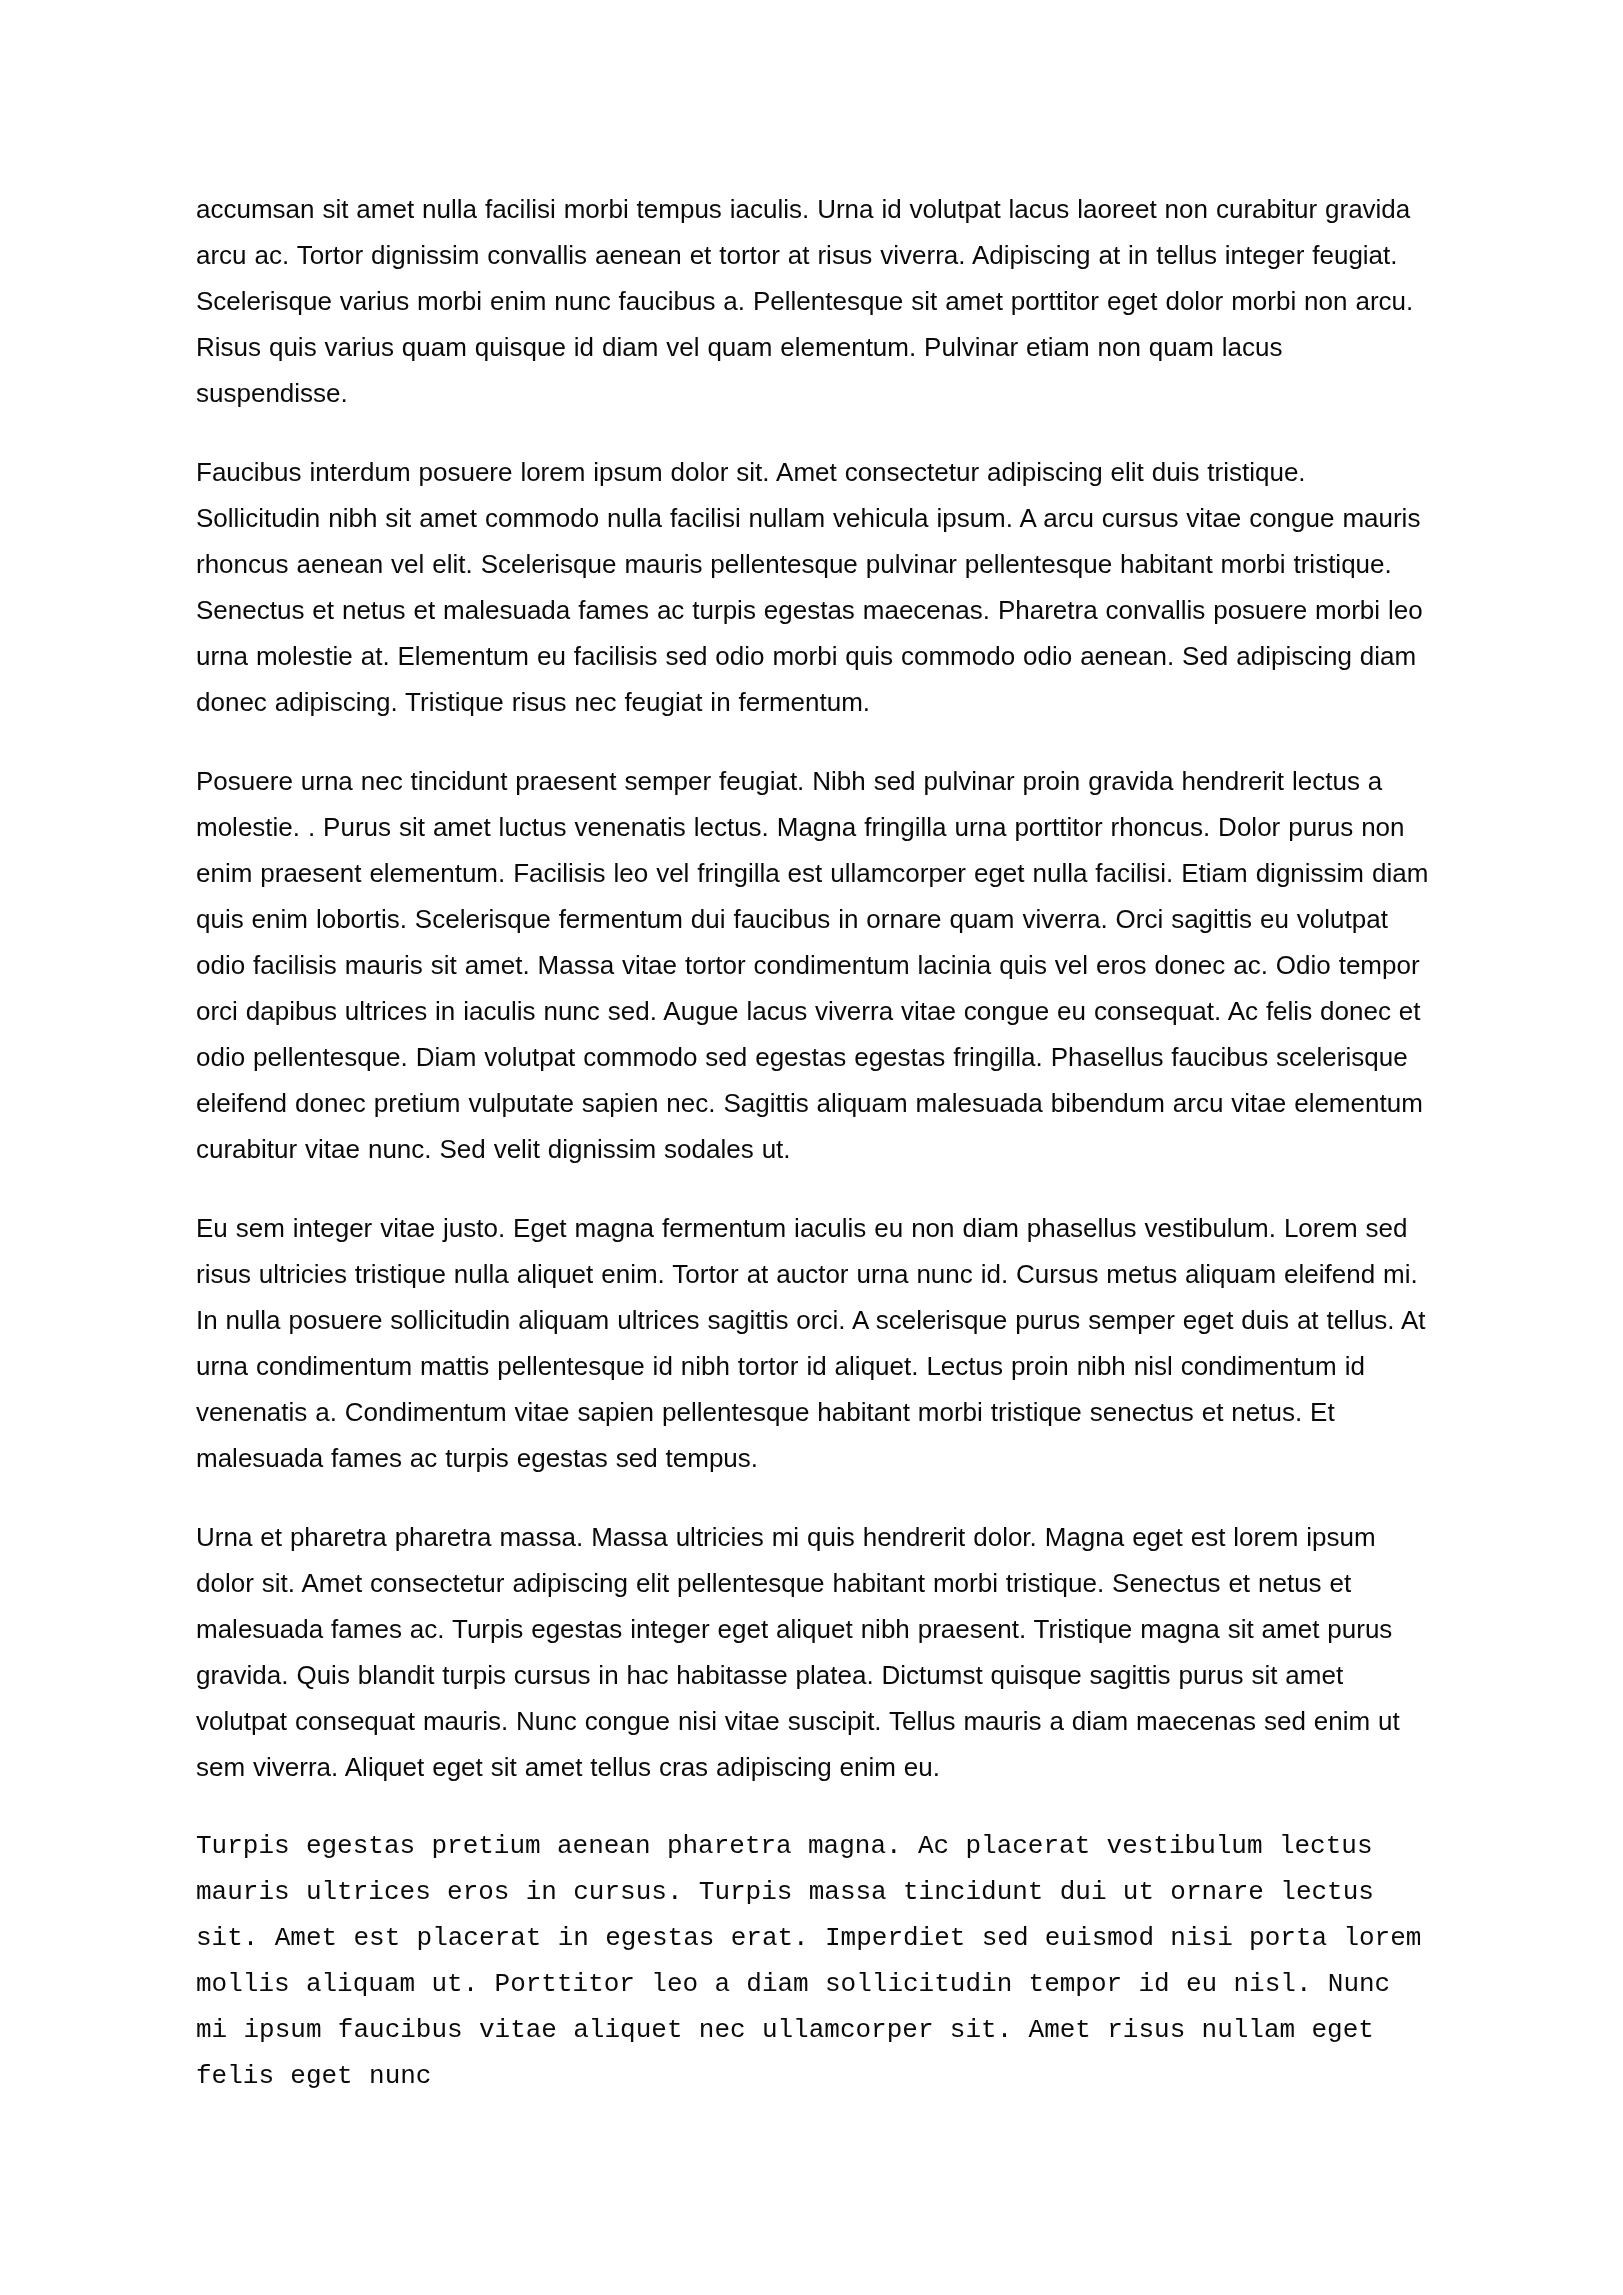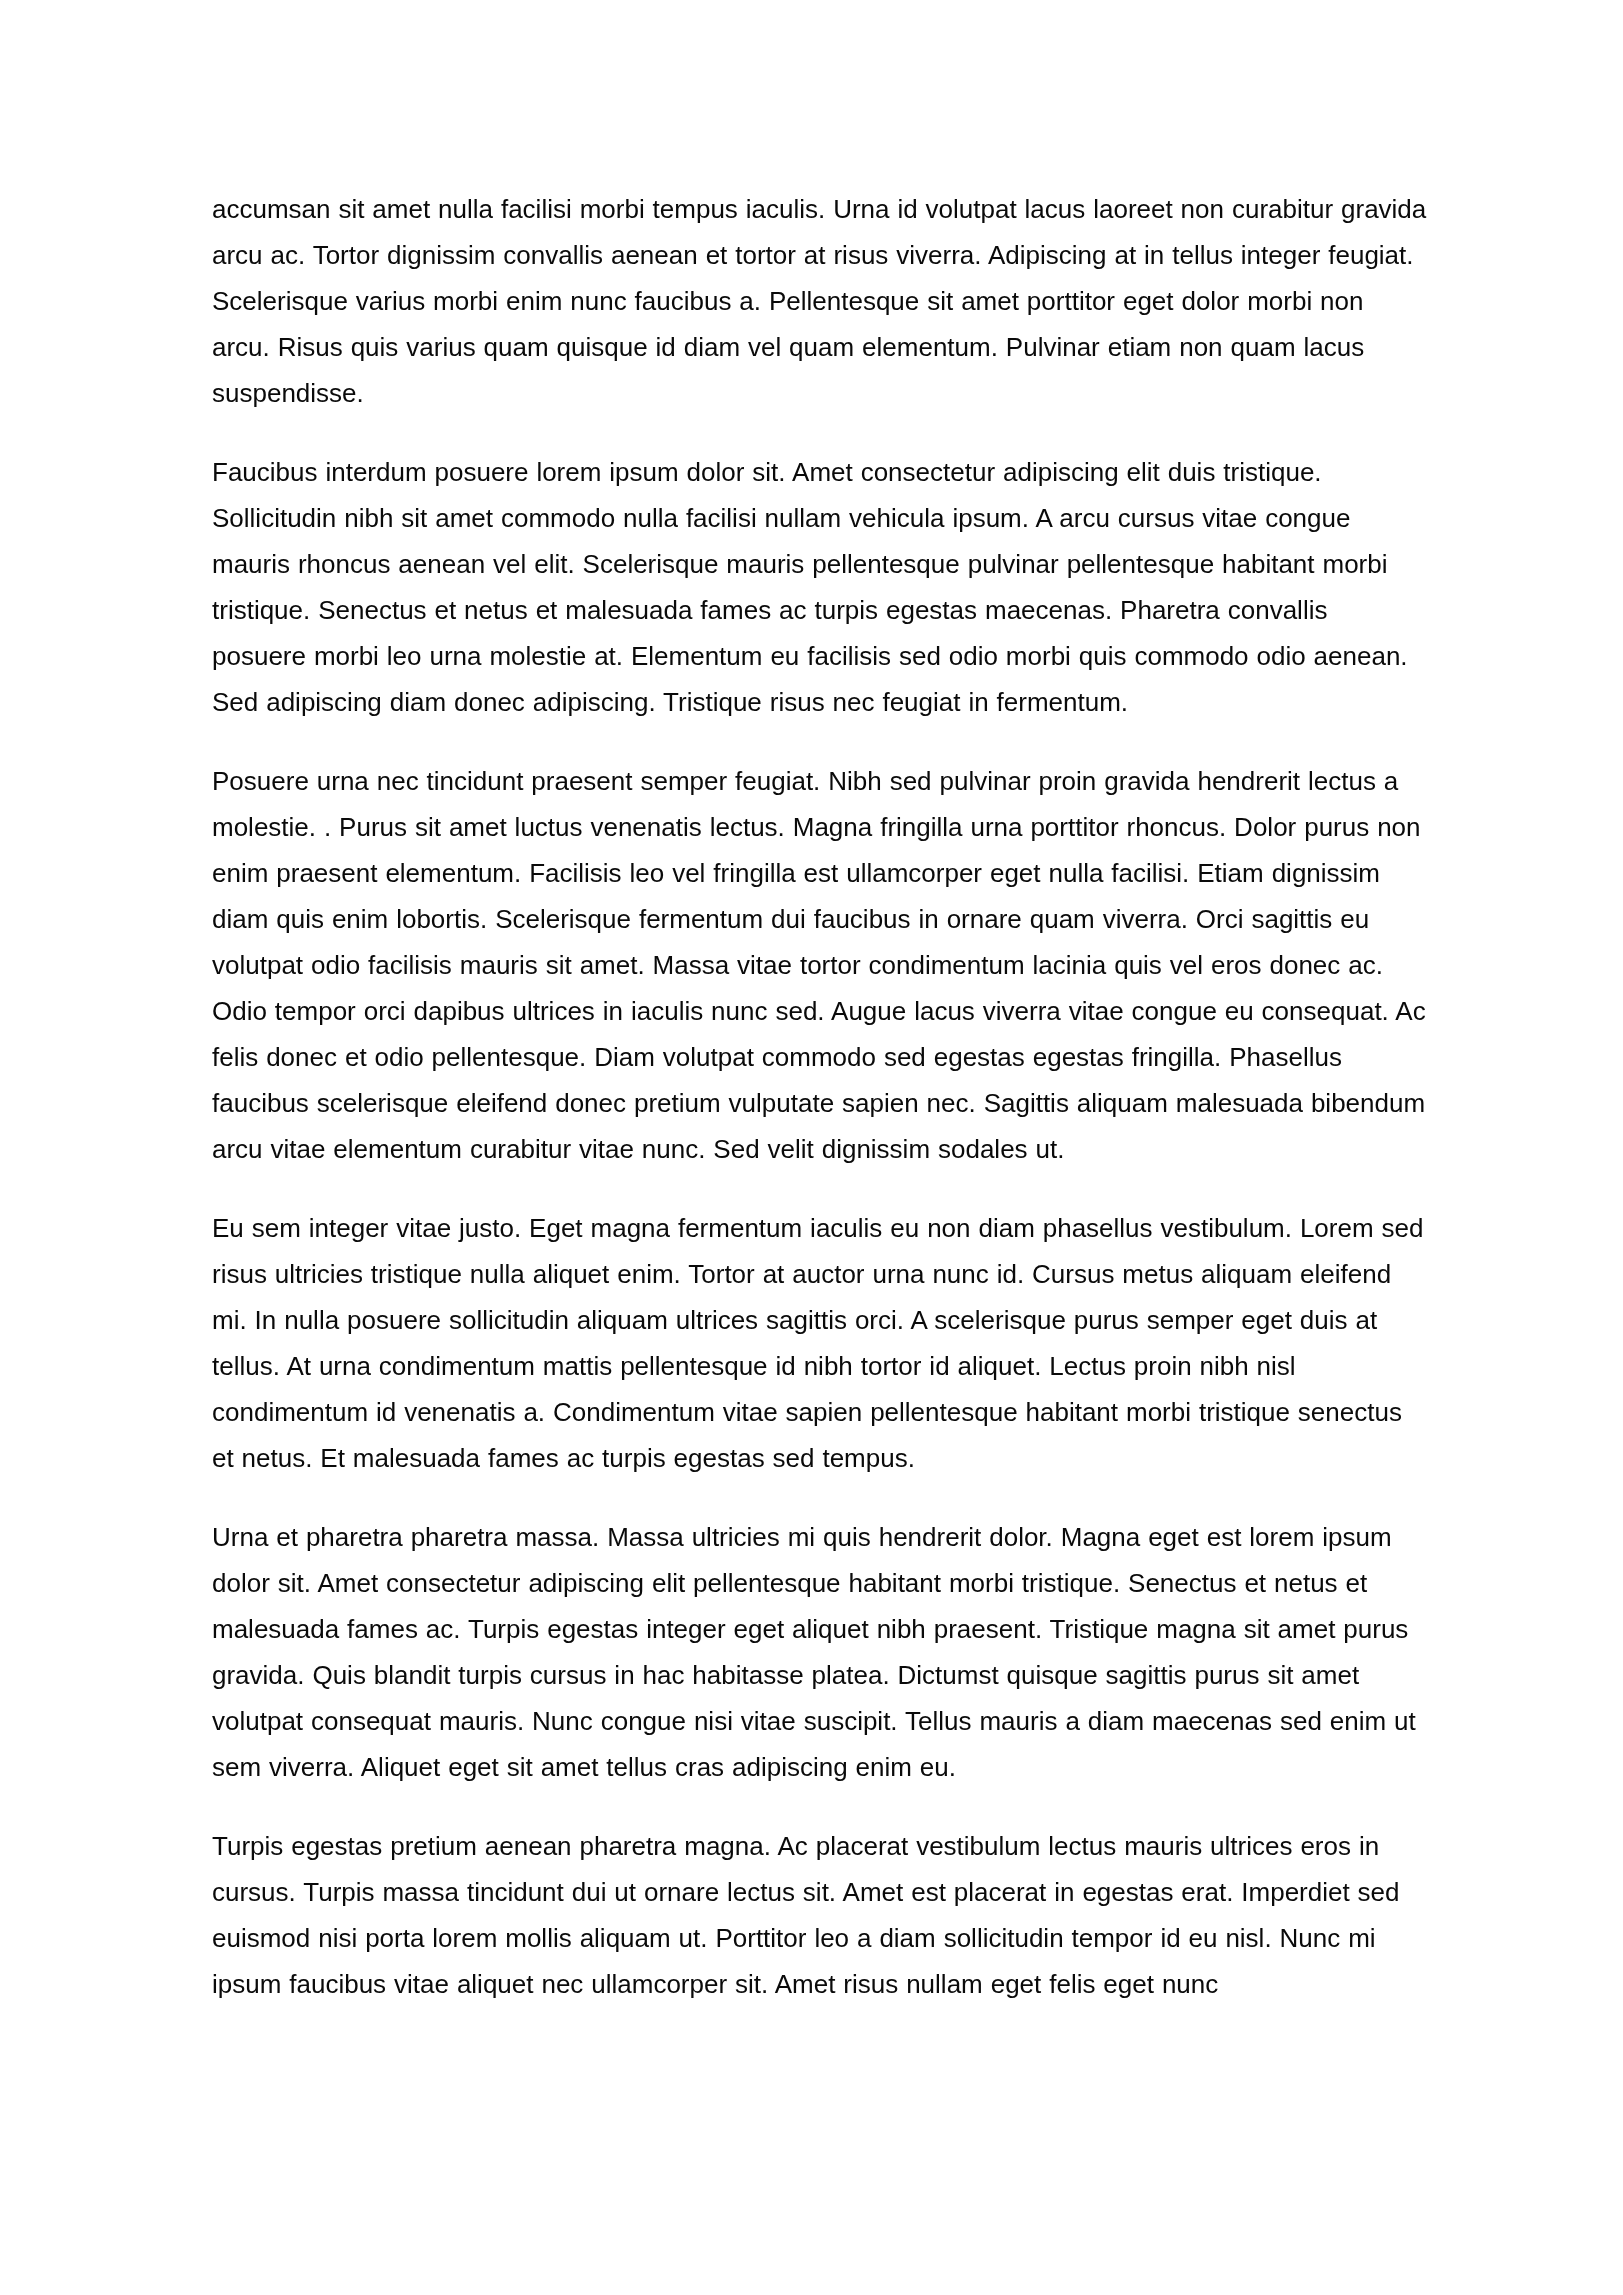--- a/index.html
+++ b/index.html
@@ -15,30 +15,31 @@
     overflow: hidden;
     font-family: "Liberation Sans", sans-serif;
   }
   .doc-content {
     position: absolute;
     left: 196px;
     top: 186px;
     width: 1233px;
   }
   .doc-paragraph {
-    margin: 0 0 33px 16px;
+    margin: 0 0 33px 0;
     font-size: 26px;
     line-height: 46px;
     color: #0a0a0a;
     text-align: left;
     letter-spacing: 0px;
     word-spacing: 0.7px;
   }
   .doc-paragraph:last-child {
     margin-bottom: 0;
+    font-family: Liberation Mono, monospace;
   }
 </style>
 </head>
 <body>
 
 <div class="page">
   <div class="doc-content">
     <p class="doc-paragraph">accumsan sit amet nulla facilisi morbi tempus iaculis. Urna id volutpat lacus laoreet non curabitur gravida arcu ac. Tortor dignissim convallis aenean et tortor at risus viverra. Adipiscing at in tellus integer feugiat. Scelerisque varius morbi enim nunc faucibus a. Pellentesque sit amet porttitor eget dolor morbi non arcu. Risus quis varius quam quisque id diam vel quam elementum. Pulvinar etiam non quam lacus suspendisse.</p>
     <p class="doc-paragraph">Faucibus interdum posuere lorem ipsum dolor sit. Amet consectetur adipiscing elit duis tristique. Sollicitudin nibh sit amet commodo nulla facilisi nullam vehicula ipsum. A arcu cursus vitae congue mauris rhoncus aenean vel elit. Scelerisque mauris pellentesque pulvinar pellentesque habitant morbi tristique. Senectus et netus et malesuada fames ac turpis egestas maecenas. Pharetra convallis posuere morbi leo urna molestie at. Elementum eu facilisis sed odio morbi quis commodo odio aenean. Sed adipiscing diam donec adipiscing. Tristique risus nec feugiat in fermentum.</p>
     <p class="doc-paragraph">Posuere urna nec tincidunt praesent semper feugiat. Nibh sed pulvinar proin gravida hendrerit lectus a molestie. . Purus sit amet luctus venenatis lectus. Magna fringilla urna porttitor rhoncus. Dolor purus non enim praesent elementum. Facilisis leo vel fringilla est ullamcorper eget nulla facilisi. Etiam dignissim diam quis enim lobortis. Scelerisque fermentum dui faucibus in ornare quam viverra. Orci sagittis eu volutpat odio facilisis mauris sit amet. Massa vitae tortor condimentum lacinia quis vel eros donec ac. Odio tempor orci dapibus ultrices in iaculis nunc sed. Augue lacus viverra vitae congue eu consequat. Ac felis donec et odio pellentesque. Diam volutpat commodo sed egestas egestas fringilla. Phasellus faucibus scelerisque eleifend donec pretium vulputate sapien nec. Sagittis aliquam malesuada bibendum arcu vitae elementum curabitur vitae nunc. Sed velit dignissim sodales ut.</p>

